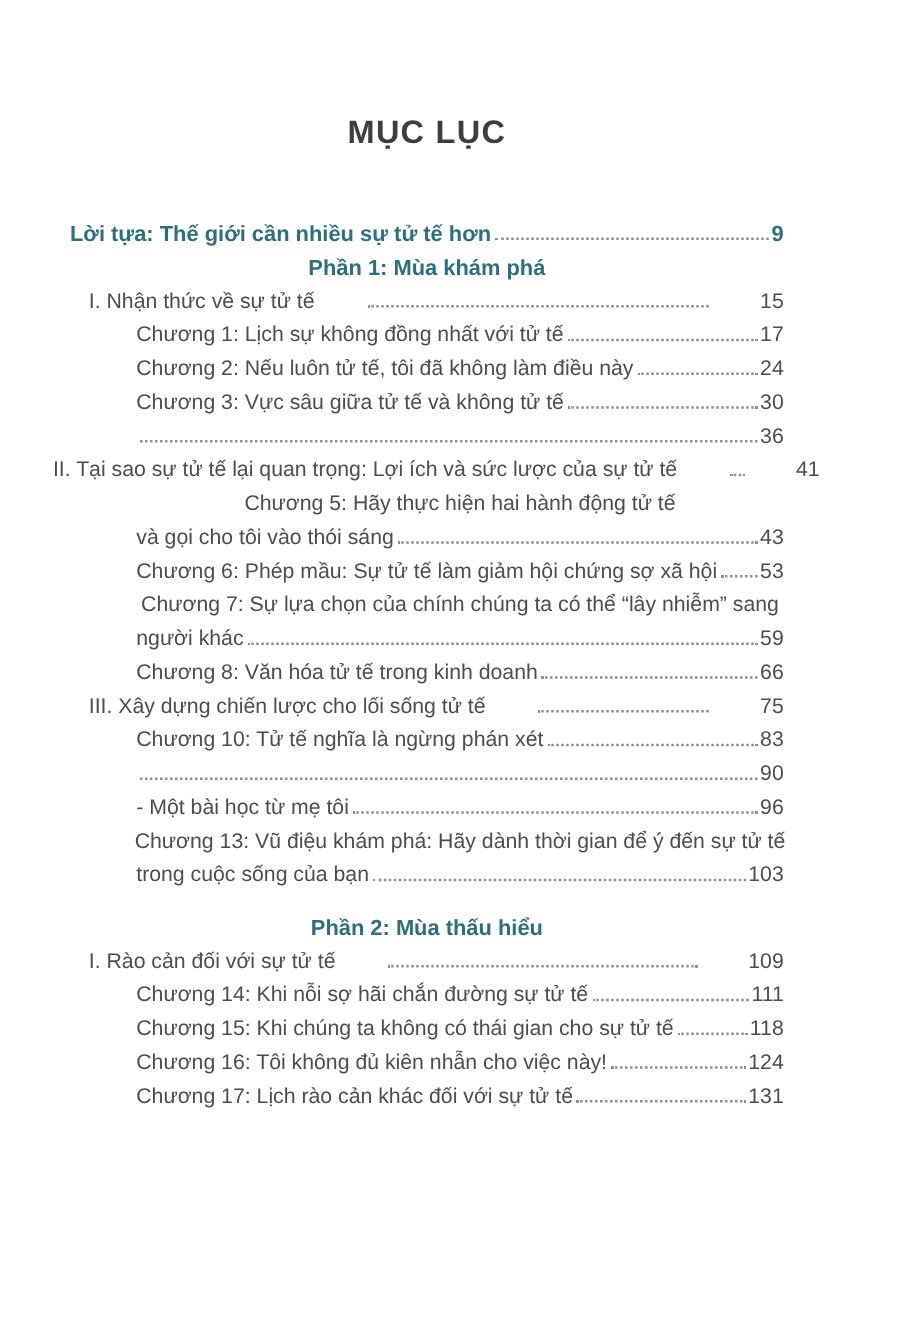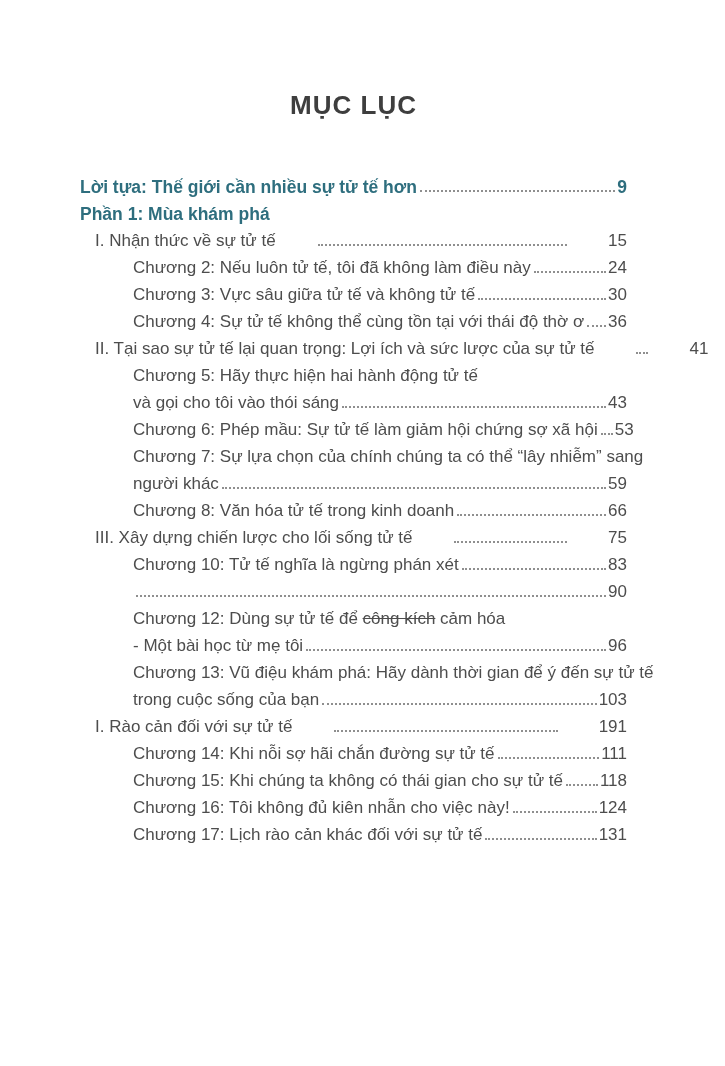--- a/index.html
+++ b/index.html
@@ -5,30 +5,31 @@
   :root{
     --bg:#ffffff; --title:#3e3e3e; --body:#4d4d4d; --accent:#2e6e7e; --dots:#8f8f8f;
   }
   *{box-sizing:border-box;}
   html,body{margin:0;padding:0;}
   body{
     width:725px;height:1066px;background:var(--bg);
     font-family:"Liberation Sans","DejaVu Sans",sans-serif;
     color:var(--body);overflow:hidden;
   }
-  .page{width:725px;height:1066px;padding:90px 98px 0 80px;}
+  .page{width:725px;height:1066px;padding:90px 98px 0 56px;}
   .page-title{
     margin:0 0 57px 0;text-align:center;
     font-size:26px;font-weight:700;letter-spacing:1px;color:var(--title);
   }
   .toc{display:block;}
   .toc-row{
     display:flex;align-items:baseline;
     font-size:17px;line-height:18px;margin-bottom:9px;
     color:var(--body);
+    justify-content:center;
   }
   .toc-row.level-heading{font-weight:700;color:var(--accent);font-size:17.5px;}
   .toc-row.level-section{padding-left:15px;gap:39px;}
   .toc-row.level-chapter,.toc-row.level-continuation{padding-left:53px;}
   .toc-row.gap-before{margin-top:24px;}
   .toc-text{white-space:nowrap;}
   .toc-text .strike{text-decoration:line-through;}
   .leader{
     flex:1;align-self:flex-end;
     border-bottom:2px dotted var(--dots);
@@ -49,31 +50,35 @@
       </div>
       <div class="toc-row level-heading">
         <span class="toc-text">Phần 1: Mùa khám phá</span>
       </div>
       <div class="toc-row level-section">
         <span class="toc-text">I. Nhận thức về sự tử tế</span>
         <span class="leader"></span>
         <span class="toc-page-num">15</span>
       </div>
       <div class="toc-row level-chapter">
+        <span class="toc-text">Chương 1: Lịch sự không đồng nhất với tử tế</span>
+        <span class="leader"></span>
+        <span class="toc-page-num">17</span>
+      </div>
+      <div class="toc-row level-chapter">
         <span class="toc-text">Chương 2: Nếu luôn tử tế, tôi đã không làm điều này</span>
         <span class="leader"></span>
         <span class="toc-page-num">24</span>
       </div>
       <div class="toc-row level-chapter">
         <span class="toc-text">Chương 3: Vực sâu giữa tử tế và không tử tế</span>
         <span class="leader"></span>
         <span class="toc-page-num">30</span>
       </div>
       <div class="toc-row level-chapter">
-        <span class="toc-text">Chương 4: Sự tử tế không thể cùng tồn tại với thái độ thờ ơ</span>
         <span class="leader"></span>
         <span class="toc-page-num">36</span>
       </div>
       <div class="toc-row level-section">
         <span class="toc-text">II. Tại sao sự tử tế lại quan trọng: Lợi ích và sức lược của sự tử tế</span>
         <span class="leader"></span>
         <span class="toc-page-num">41</span>
       </div>
       <div class="toc-row level-chapter">
         <span class="toc-text">Chương 5: Hãy thực hiện hai hành động tử tế</span>
@@ -108,40 +113,40 @@
       </div>
       <div class="toc-row level-chapter">
         <span class="toc-text">Chương 10: Tử tế nghĩa là ngừng phán xét</span>
         <span class="leader"></span>
         <span class="toc-page-num">83</span>
       </div>
       <div class="toc-row level-chapter">
         <span class="leader"></span>
         <span class="toc-page-num">90</span>
       </div>
-      <div class="toc-row level-chapter">
-        <span class="toc-text"><span>Chương 12: Dùng sự tử tế để </span><span class="strike">công kích</span><span> cảm hóa</span></span>
-      </div>
       <div class="toc-row level-continuation">
         <span class="toc-text">- Một bài học từ mẹ tôi</span>
         <span class="leader"></span>
         <span class="toc-page-num">96</span>
       </div>
       <div class="toc-row level-chapter">
         <span class="toc-text">Chương 13: Vũ điệu khám phá: Hãy dành thời gian để ý đến sự tử tế</span>
       </div>
       <div class="toc-row level-continuation">
         <span class="toc-text">trong cuộc sống của bạn</span>
         <span class="leader"></span>
         <span class="toc-page-num">103</span>
       </div>
+      <div class="toc-row level-heading gap-before">
+        <span class="toc-text">Phần 2: Mùa thấu hiểu</span>
+      </div>
       <div class="toc-row level-section">
         <span class="toc-text">I. Rào cản đối với sự tử tế</span>
         <span class="leader"></span>
-        <span class="toc-page-num">191</span>
+        <span class="toc-page-num">109</span>
       </div>
       <div class="toc-row level-chapter">
         <span class="toc-text">Chương 14: Khi nỗi sợ hãi chắn đường sự tử tế</span>
         <span class="leader"></span>
         <span class="toc-page-num">111</span>
       </div>
       <div class="toc-row level-chapter">
         <span class="toc-text">Chương 15: Khi chúng ta không có thái gian cho sự tử tế</span>
         <span class="leader"></span>
         <span class="toc-page-num">118</span>

